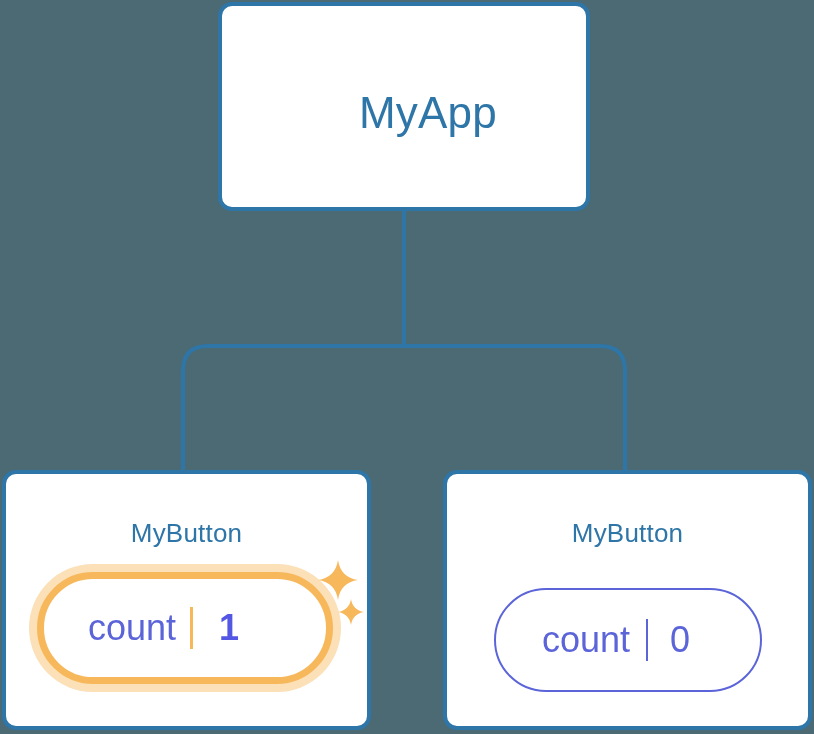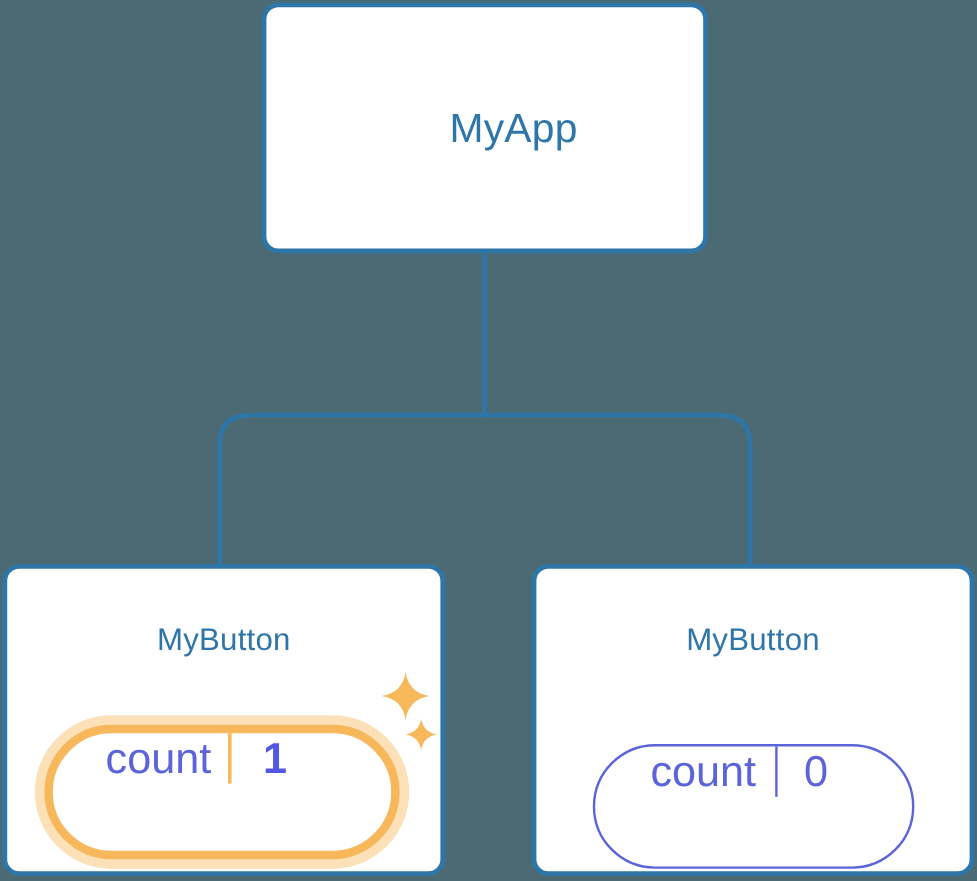--- a/index.html
+++ b/index.html
@@ -51,21 +51,21 @@
 
   
   #node-root {
     left: 218px;
     top: 2px;
     width: 372px;
     height: 209px;
   }
   #node-root .node-title {
     top: 82px;
-    font-size: 34px;
+    font-size: 44px;
     padding-left: 48px;
   }
 
   
   #node-child-0 {
     left: 2px;
     top: 470px;
     width: 369px;
     height: 260px;
   }
@@ -77,24 +77,23 @@
   }
   .child-card .node-title {
     top: 44px;
     font-size: 26px;
   }
 
   
   .pill {
     position: absolute;
     display: flex;
-    align-items: flex-start;
+    align-items: center;
     box-sizing: border-box;
     background: #ffffff;
-    margin-top: 32px;
   }
   .pill-key, .pill-val {
     display: flex;
     align-items: center;
     justify-content: center;
     box-sizing: border-box;
   }
 
   
   .pill.plain {

